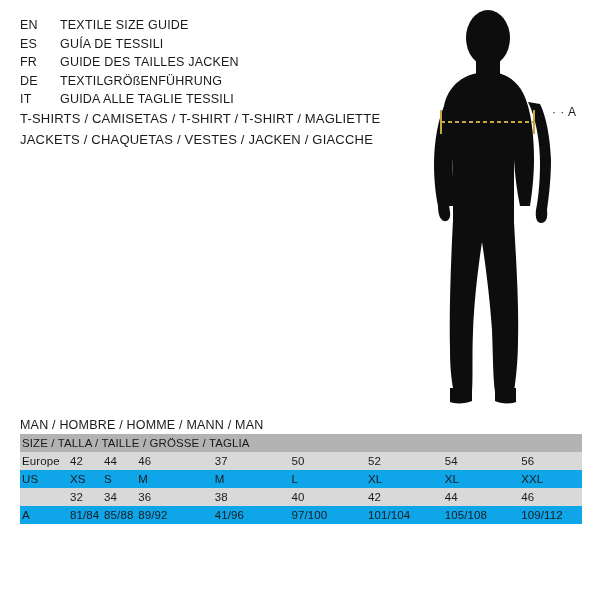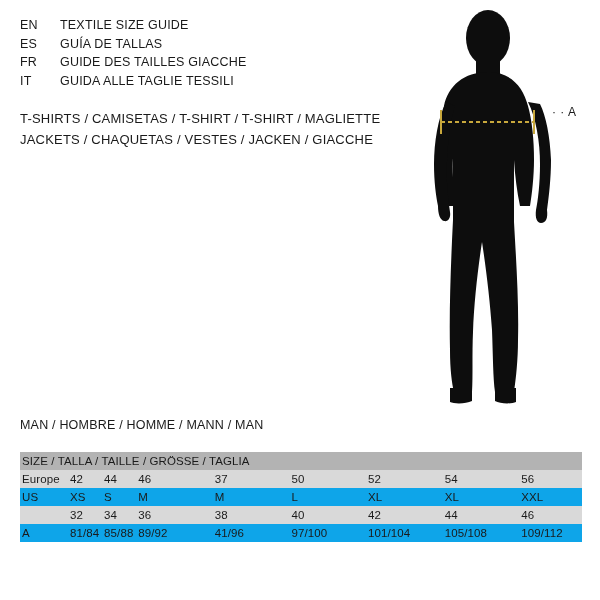--- a/index.html
+++ b/index.html
@@ -85,21 +85,21 @@
   .table-wrap {
     position: absolute;
     left: 20px;
     top: 418px;
     width: 562px;
   }
   .man-title {
     font-size: 12.5px;
     letter-spacing: 0.2px;
     color: #1a1a1a;
-    margin-bottom: 20px;
+    margin-bottom: 2px;
     white-space: nowrap;
   }
   table.size-table {
     border-collapse: collapse;
     width: 562px;
     table-layout: fixed;
     font-size: 11.5px;
   }
   table.size-table td {
     padding: 3px 0 3px 16px;
@@ -142,25 +142,29 @@
 
 <div class="page">
 
   <div class="lang-block">
     <div class="lang-row">
       <span class="lang-code">EN</span>
       <span class="lang-text">TEXTILE SIZE GUIDE</span>
     </div>
     <div class="lang-row">
       <span class="lang-code">ES</span>
-      <span class="lang-text">GUÍA DE TALLAS</span>
+      <span class="lang-text">GUÍA DE TESSILI</span>
     </div>
     <div class="lang-row">
       <span class="lang-code">FR</span>
-      <span class="lang-text">GUIDE DES TAILLES GIACCHE</span>
+      <span class="lang-text">GUIDE DES TAILLES JACKEN</span>
+    </div>
+    <div class="lang-row">
+      <span class="lang-code">DE</span>
+      <span class="lang-text">TEXTILGRÖßENFÜHRUNG</span>
     </div>
     <div class="lang-row">
       <span class="lang-code">IT</span>
       <span class="lang-text">GUIDA ALLE TAGLIE TESSILI</span>
     </div>
   </div>
 
   <div class="cat-block">
     <div class="cat-row">T-SHIRTS / CAMISETAS / T-SHIRT / T-SHIRT / MAGLIETTE</div>
     <div class="cat-row">JACKETS / CHAQUETAS / VESTES / JACKEN / GIACCHE</div>

